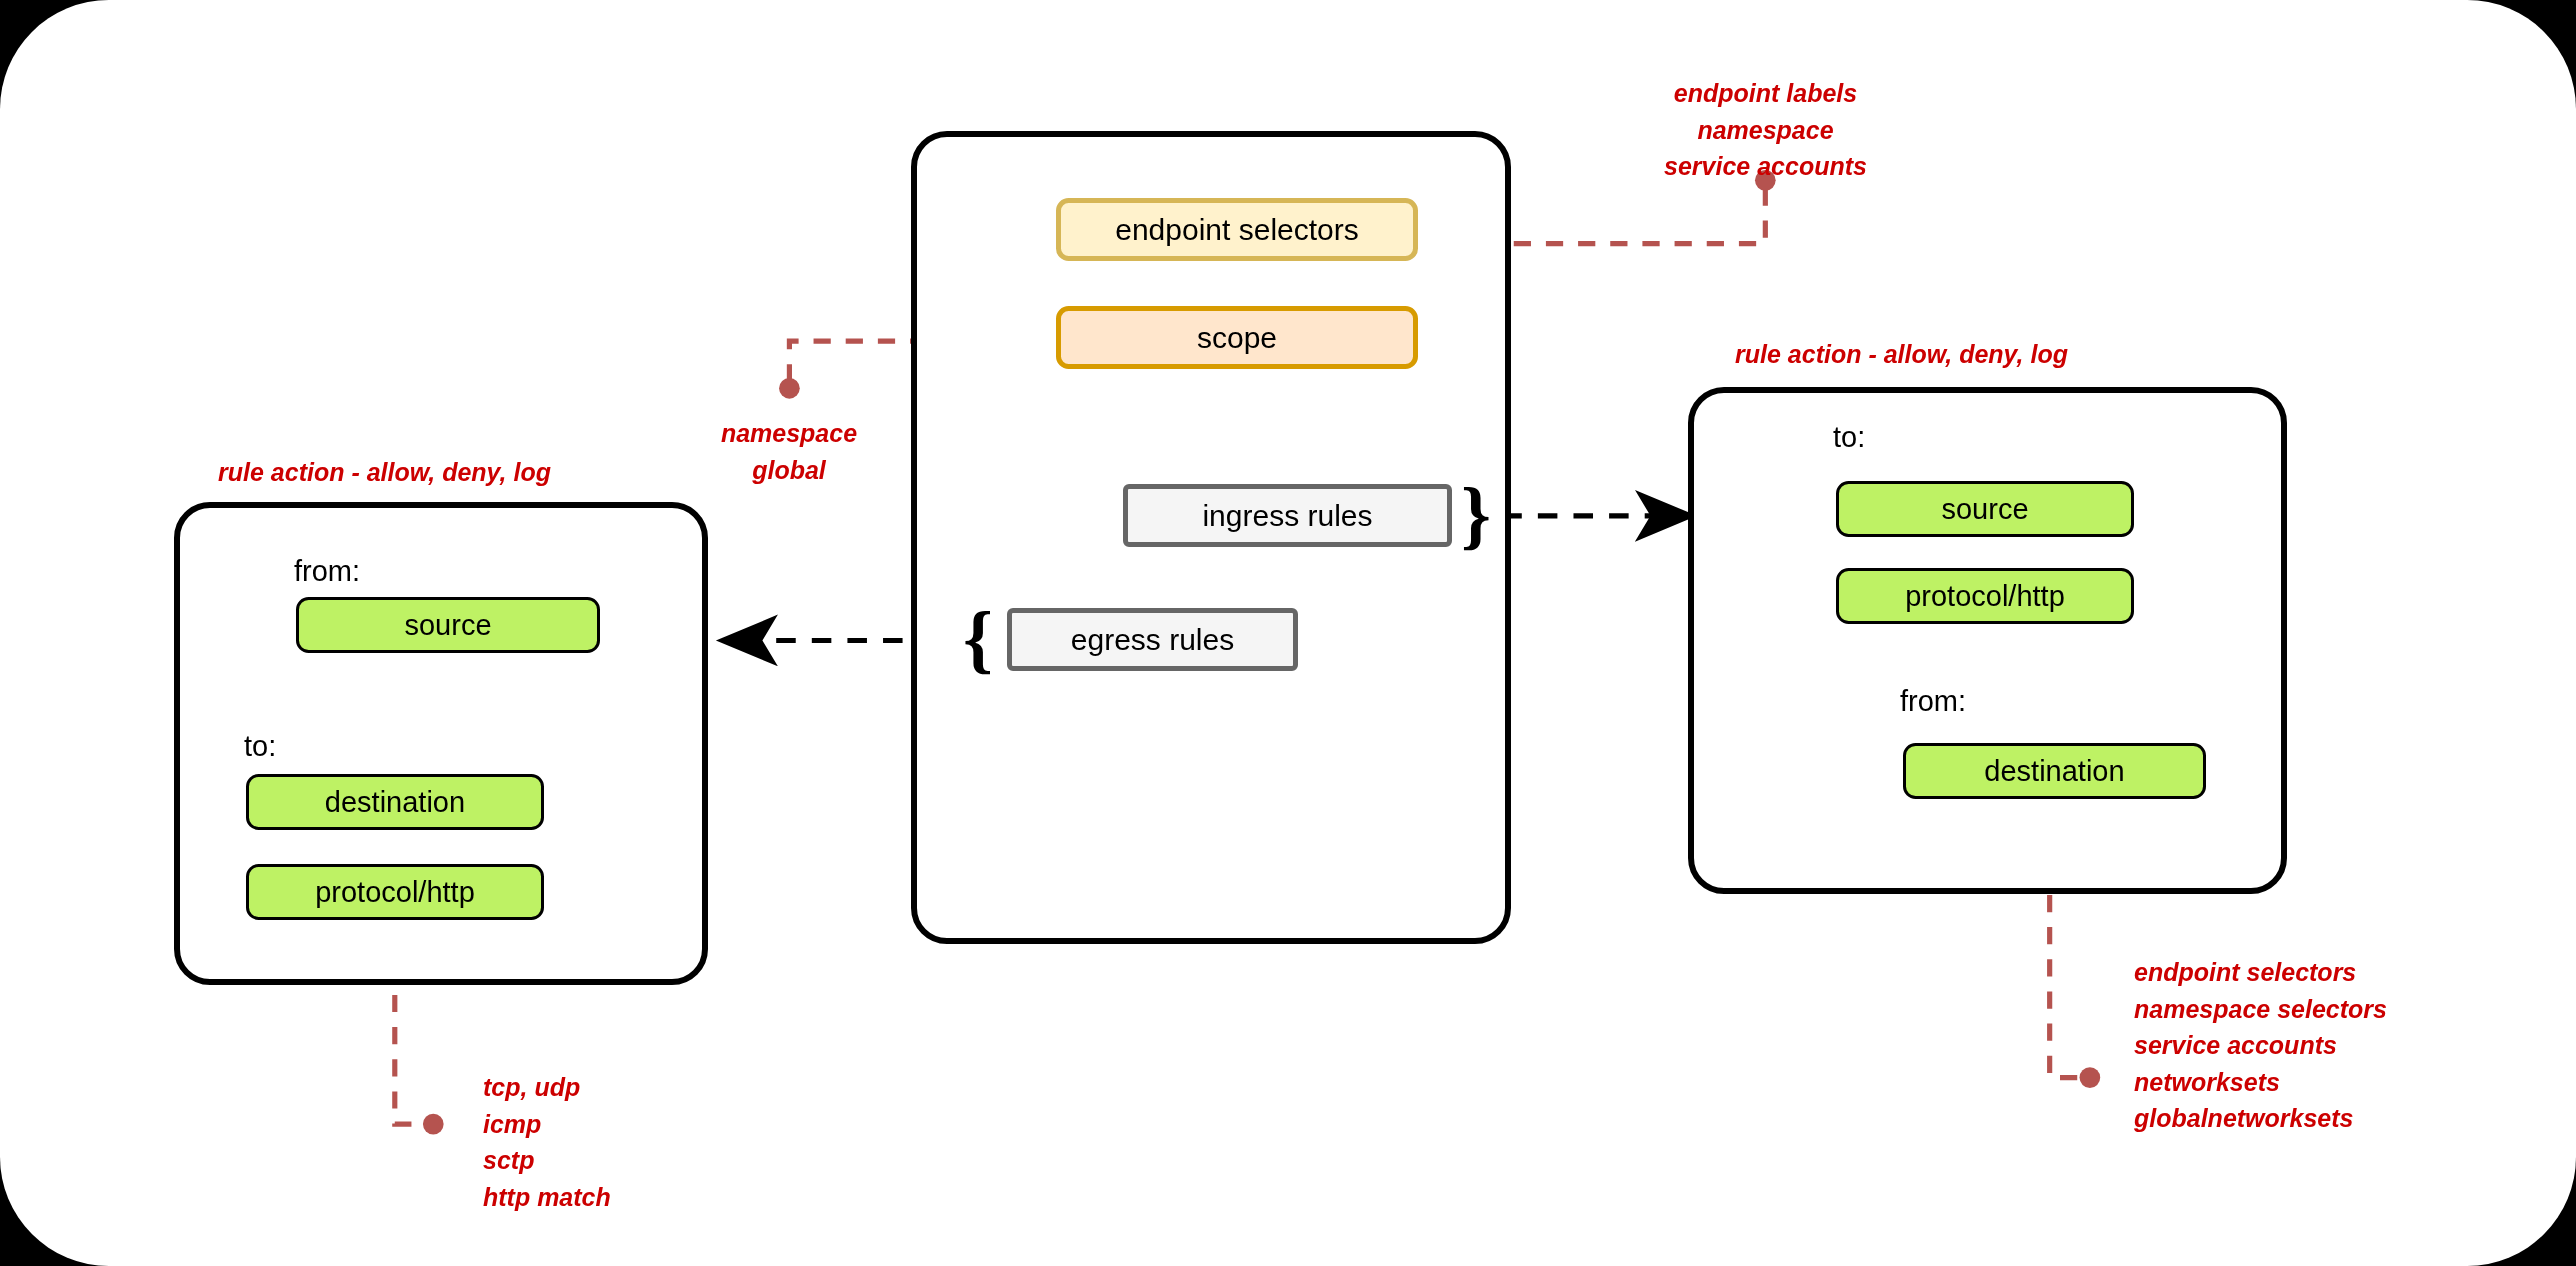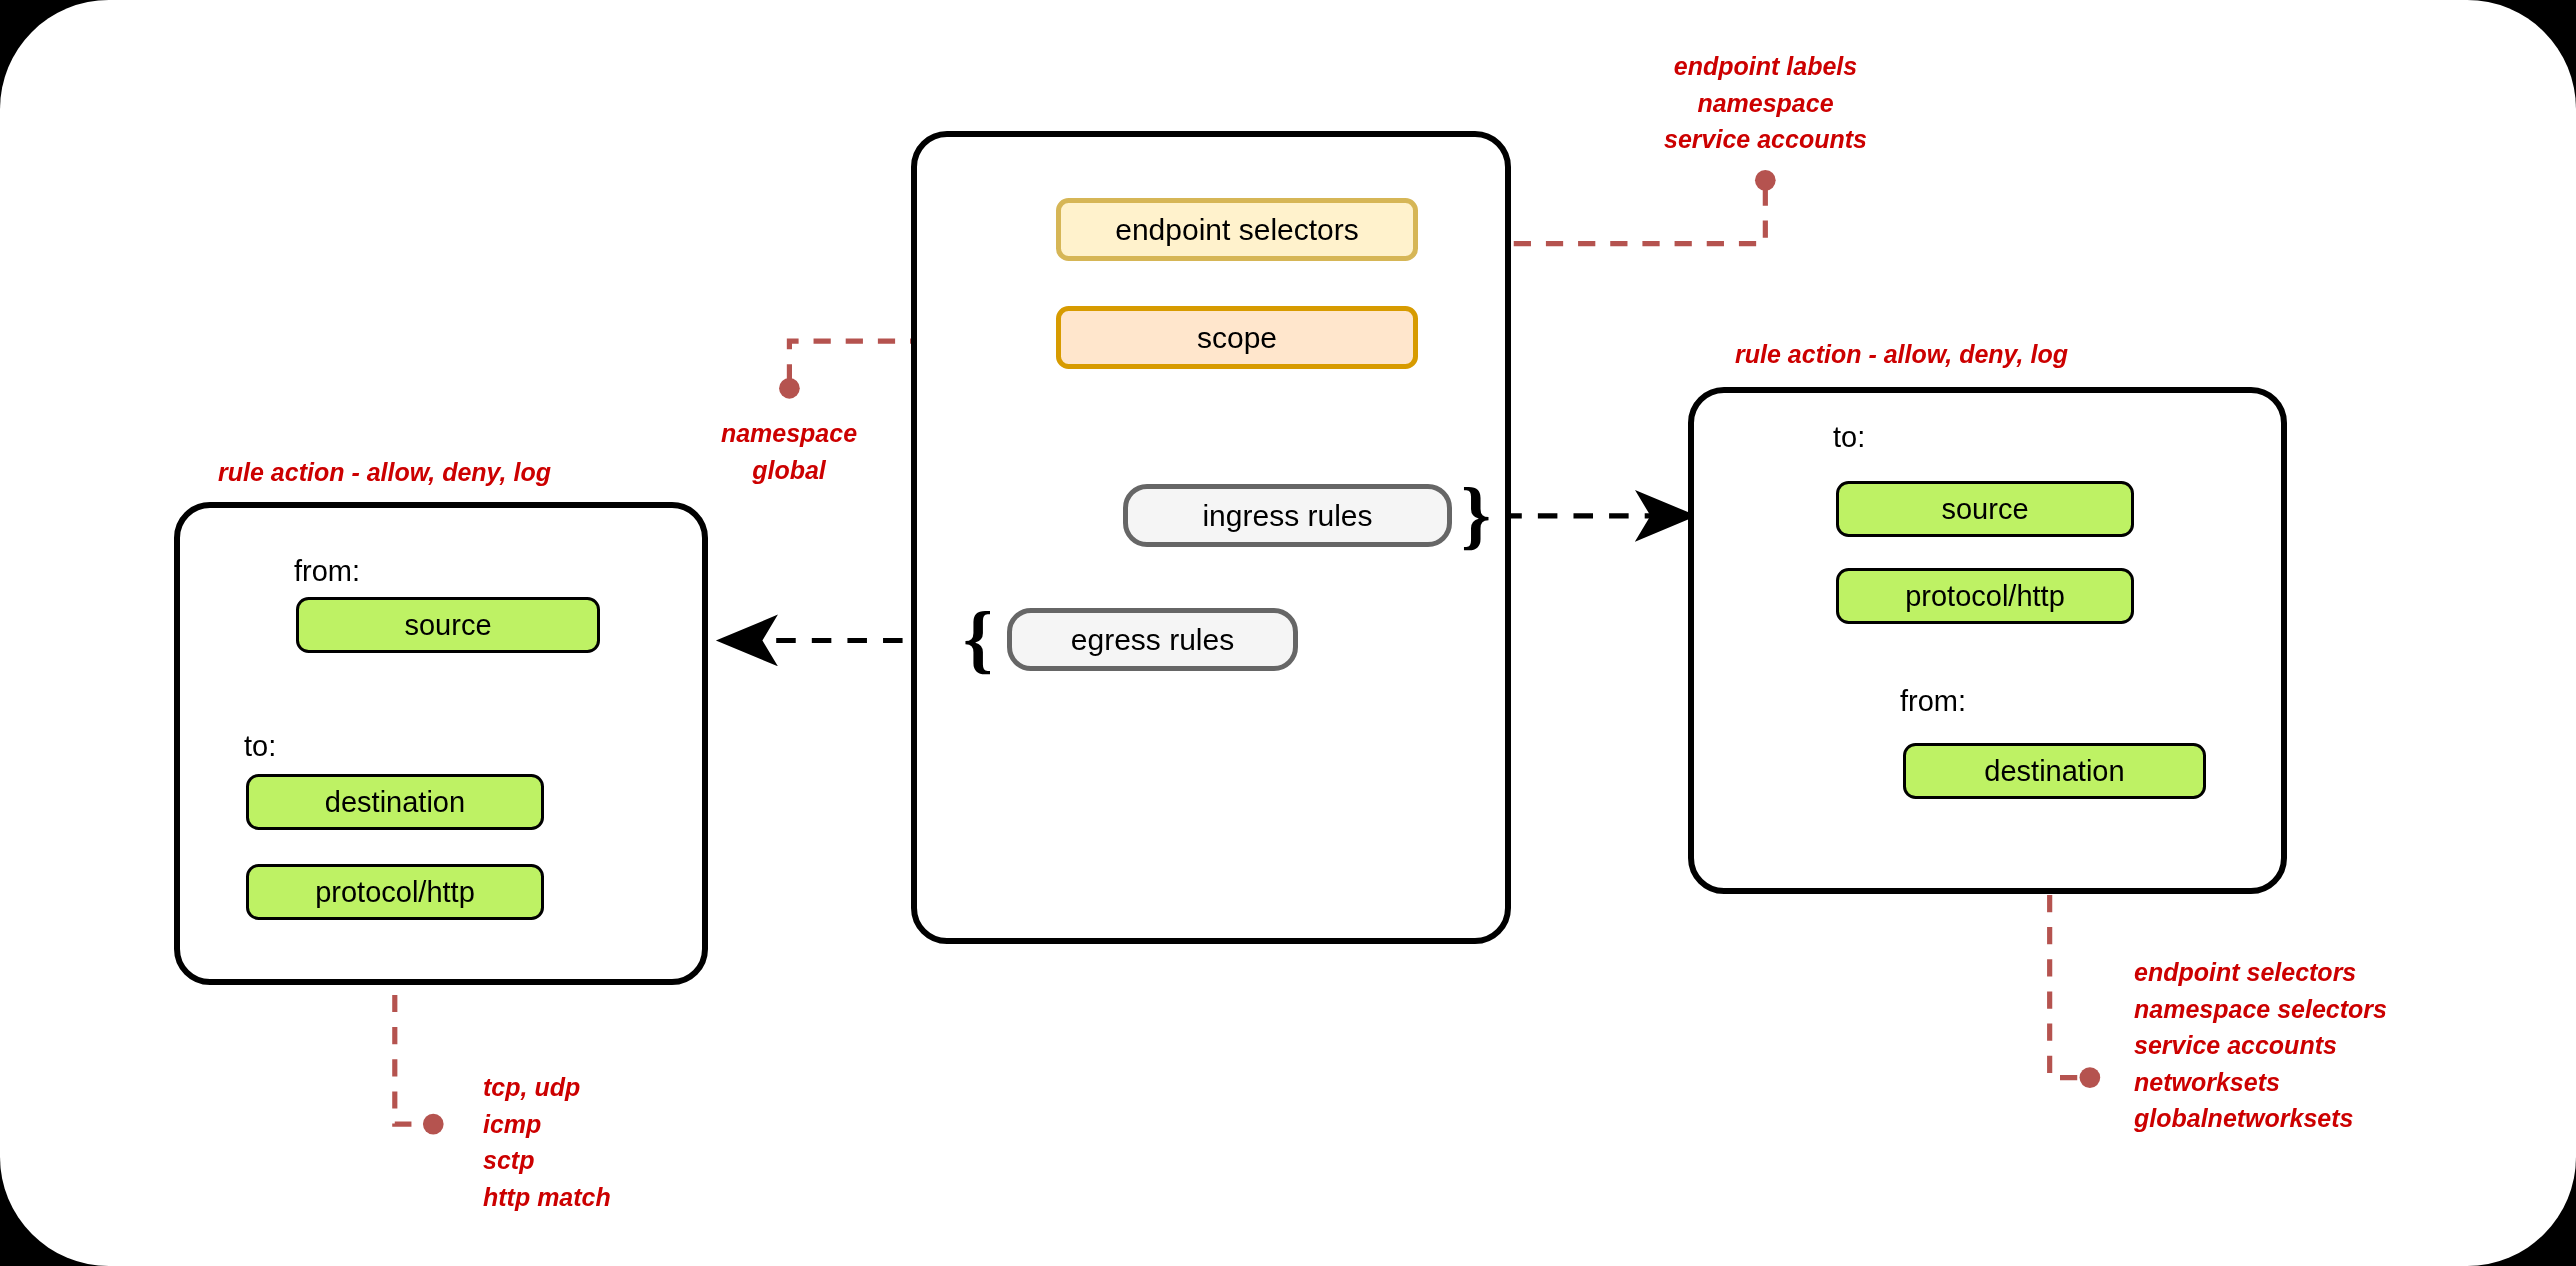--- a/index.html
+++ b/index.html
@@ -74,21 +74,21 @@
     align-items: center;
     justify-content: center;
     color: #000000;
     font-size: 30px;
     white-space: nowrap;
   }
   .box-gray {
     position: absolute;
     box-sizing: border-box;
     border: 5.2px solid #666666;
-    border-radius: 24px;
+    border-radius: 6px;
     background: #f5f5f5;
     display: flex;
     align-items: center;
     justify-content: center;
     color: #000000;
     font-size: 30px;
     white-space: nowrap;
   }
 
   
@@ -221,21 +221,21 @@
   </div>
   <div class="box" style="left:1836px; top:568px; width:298px; height:56px;">
     <span>protocol/http</span>
   </div>
 
   <div class="field-label" style="left:1900px; top:687px;">from:</div>
   <div class="box" style="left:1903px; top:743px; width:303px; height:56px;">
     <span>destination</span>
   </div>
 
-  <div class="annot center" style="left:1593px; top:48px; width:345px;">
+  <div class="annot center" style="left:1593px; top:75px; width:345px;">
     <div>endpoint labels</div>
     <div>namespace</div>
     <div>service accounts</div>
   </div>
 
   <div class="annot left" style="left:483px; top:1069px; width:345px;">
     <div>tcp, udp</div>
     <div>icmp</div>
     <div>sctp</div>
     <div>http match</div>

